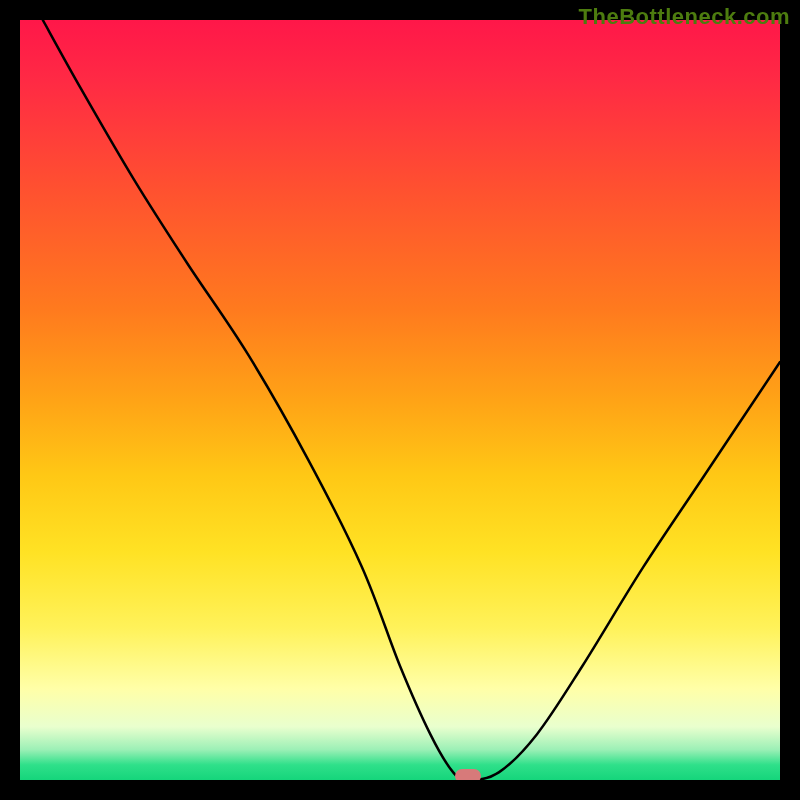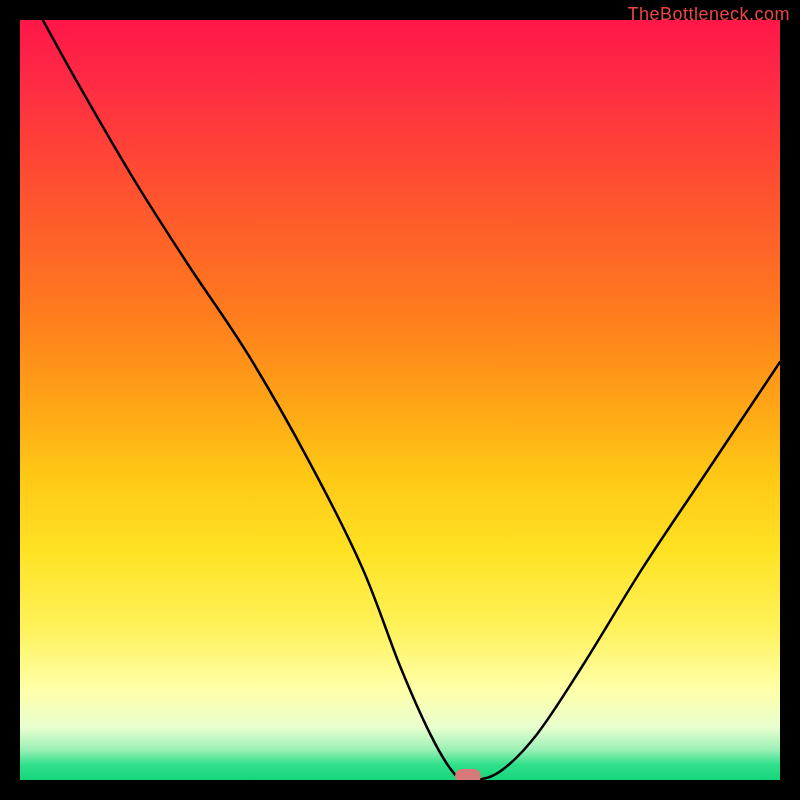--- a/index.html
+++ b/index.html
@@ -13,23 +13,23 @@
   }
   .stage {
     position: relative;
     width: 800px;
     height: 800px;
   }
   .watermark {
     position: absolute;
     top: 4px;
     right: 10px;
-    color: #ef4444;
-    font-size: 18px;
-    font-weight: normal;
+    color: #4d7c0f;
+    font-size: 22px;
+    font-weight: bold;
     letter-spacing: 0.5px;
     z-index: 20;
     user-select: none;
   }
   .plot-area {
     position: absolute;
     left: 20px;
     top: 20px;
     width: 760px;
     height: 760px;

